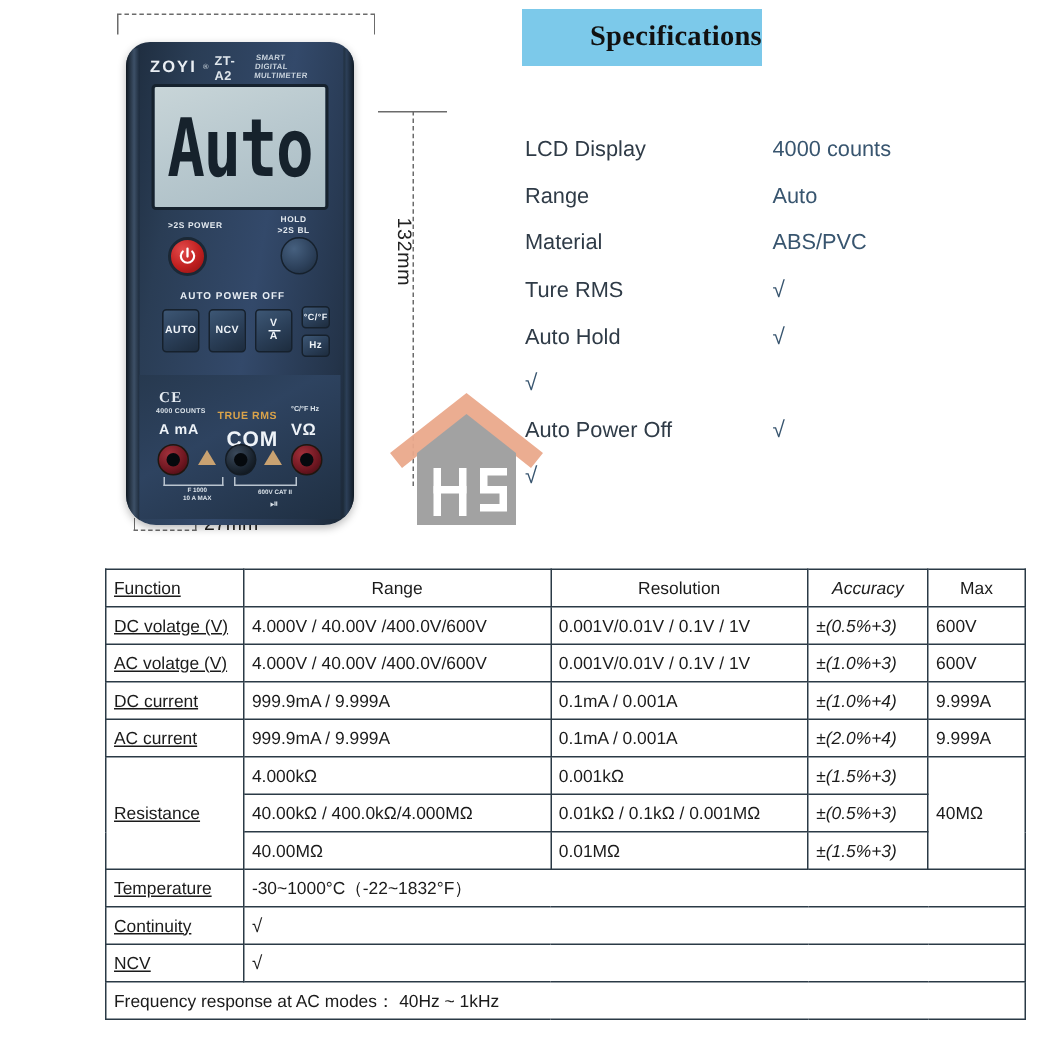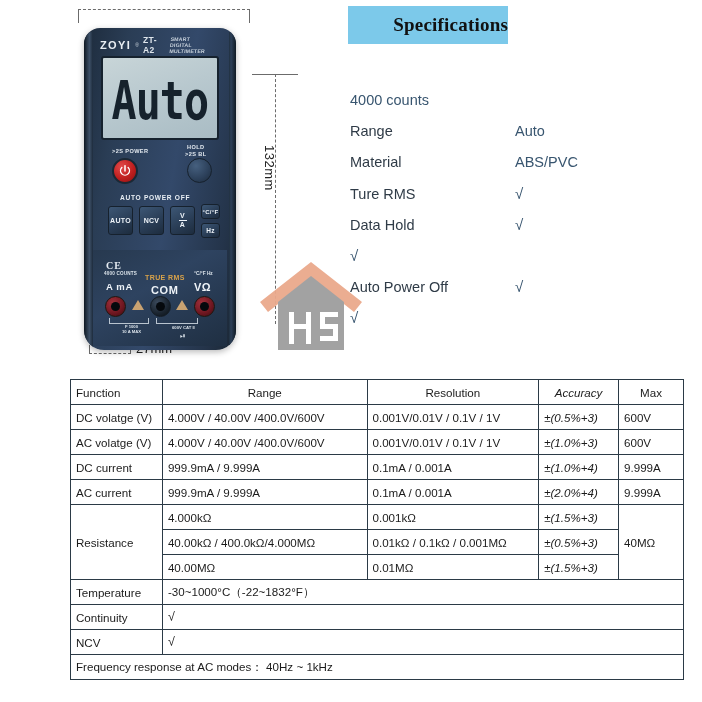--- a/index.html
+++ b/index.html
@@ -168,21 +168,21 @@
   }
   #lbl-truerms {
     position:absolute; left:61px; top:246px; font-size:7px; font-weight:bold;
     color:#d8a24a; letter-spacing:.4px;
   }
   #lbl-amA {
     position:absolute; left:22px; top:253px; font-size:9.5px; font-weight:bold;
     color:#eef3f8; letter-spacing:.6px;
   }
   #lbl-com {
-    position:absolute; left:67px; top:256px; font-size:11px; font-weight:bold;
+    position:absolute; left:67px; top:256px; font-size:14px; font-weight:bold;
     color:#eef3f8; letter-spacing:.6px;
   }
   #lbl-vohm {
     position:absolute; left:110px; top:253px; font-size:11px; font-weight:bold;
     color:#eef3f8; letter-spacing:.3px;
   }
   #lbl-cfhz {
     position:absolute; left:110px; top:243px; font-size:4.8px; font-weight:bold;
     color:#dbe3ea; line-height:5px;
   }
@@ -230,21 +230,21 @@
     border: 1px solid #2b3a46;
     padding: 3px 5px;
     text-align: left;
     font-weight: normal;
     height: 25px;
     vertical-align: middle;
     background: #fff;
   }
   #spec-table th { text-align:center; font-weight:normal; }
   #spec-table th.lead { text-align:left; }
-  .col-fn  { width: 92px; }
+  .col-fn  { width: 92px; text-decoration: underline; }
   .col-rng { width: 205px; }
   .col-res { width: 172px; }
   .col-acc { width: 80px; font-style: italic; }
   .col-max { width: 65px; }
   td.c { text-align:center; }
   td.chk { font-size: 12.5px; }
 </style>
 </head>
 <body>
 
@@ -337,36 +337,37 @@
     </div>
     <div id="ground-sym">⏯</div>
   </div>
 
   <div id="spec-banner">
     <span class="t">Specifications</span>
   </div>
 
   <div id="spec-list">
       <div class="spec-row">
+        <div class="spec-key">LCD Display</div>
         <div class="spec-val">4000 counts</div>
       </div>
       <div class="spec-row">
         <div class="spec-key">Range</div>
         <div class="spec-val">Auto</div>
       </div>
       <div class="spec-row">
         <div class="spec-key">Material</div>
         <div class="spec-val">ABS/PVC</div>
       </div>
       <div class="spec-row">
         <div class="spec-key">Ture RMS</div>
         <div class="spec-val check">√</div>
       </div>
       <div class="spec-row">
-        <div class="spec-key">Data Hold</div>
+        <div class="spec-key">Auto Hold</div>
         <div class="spec-val check">√</div>
       </div>
       <div class="spec-row">
         <div class="spec-val check">√</div>
       </div>
       <div class="spec-row">
         <div class="spec-key">Auto Power Off</div>
         <div class="spec-val check">√</div>
       </div>
       <div class="spec-row">

